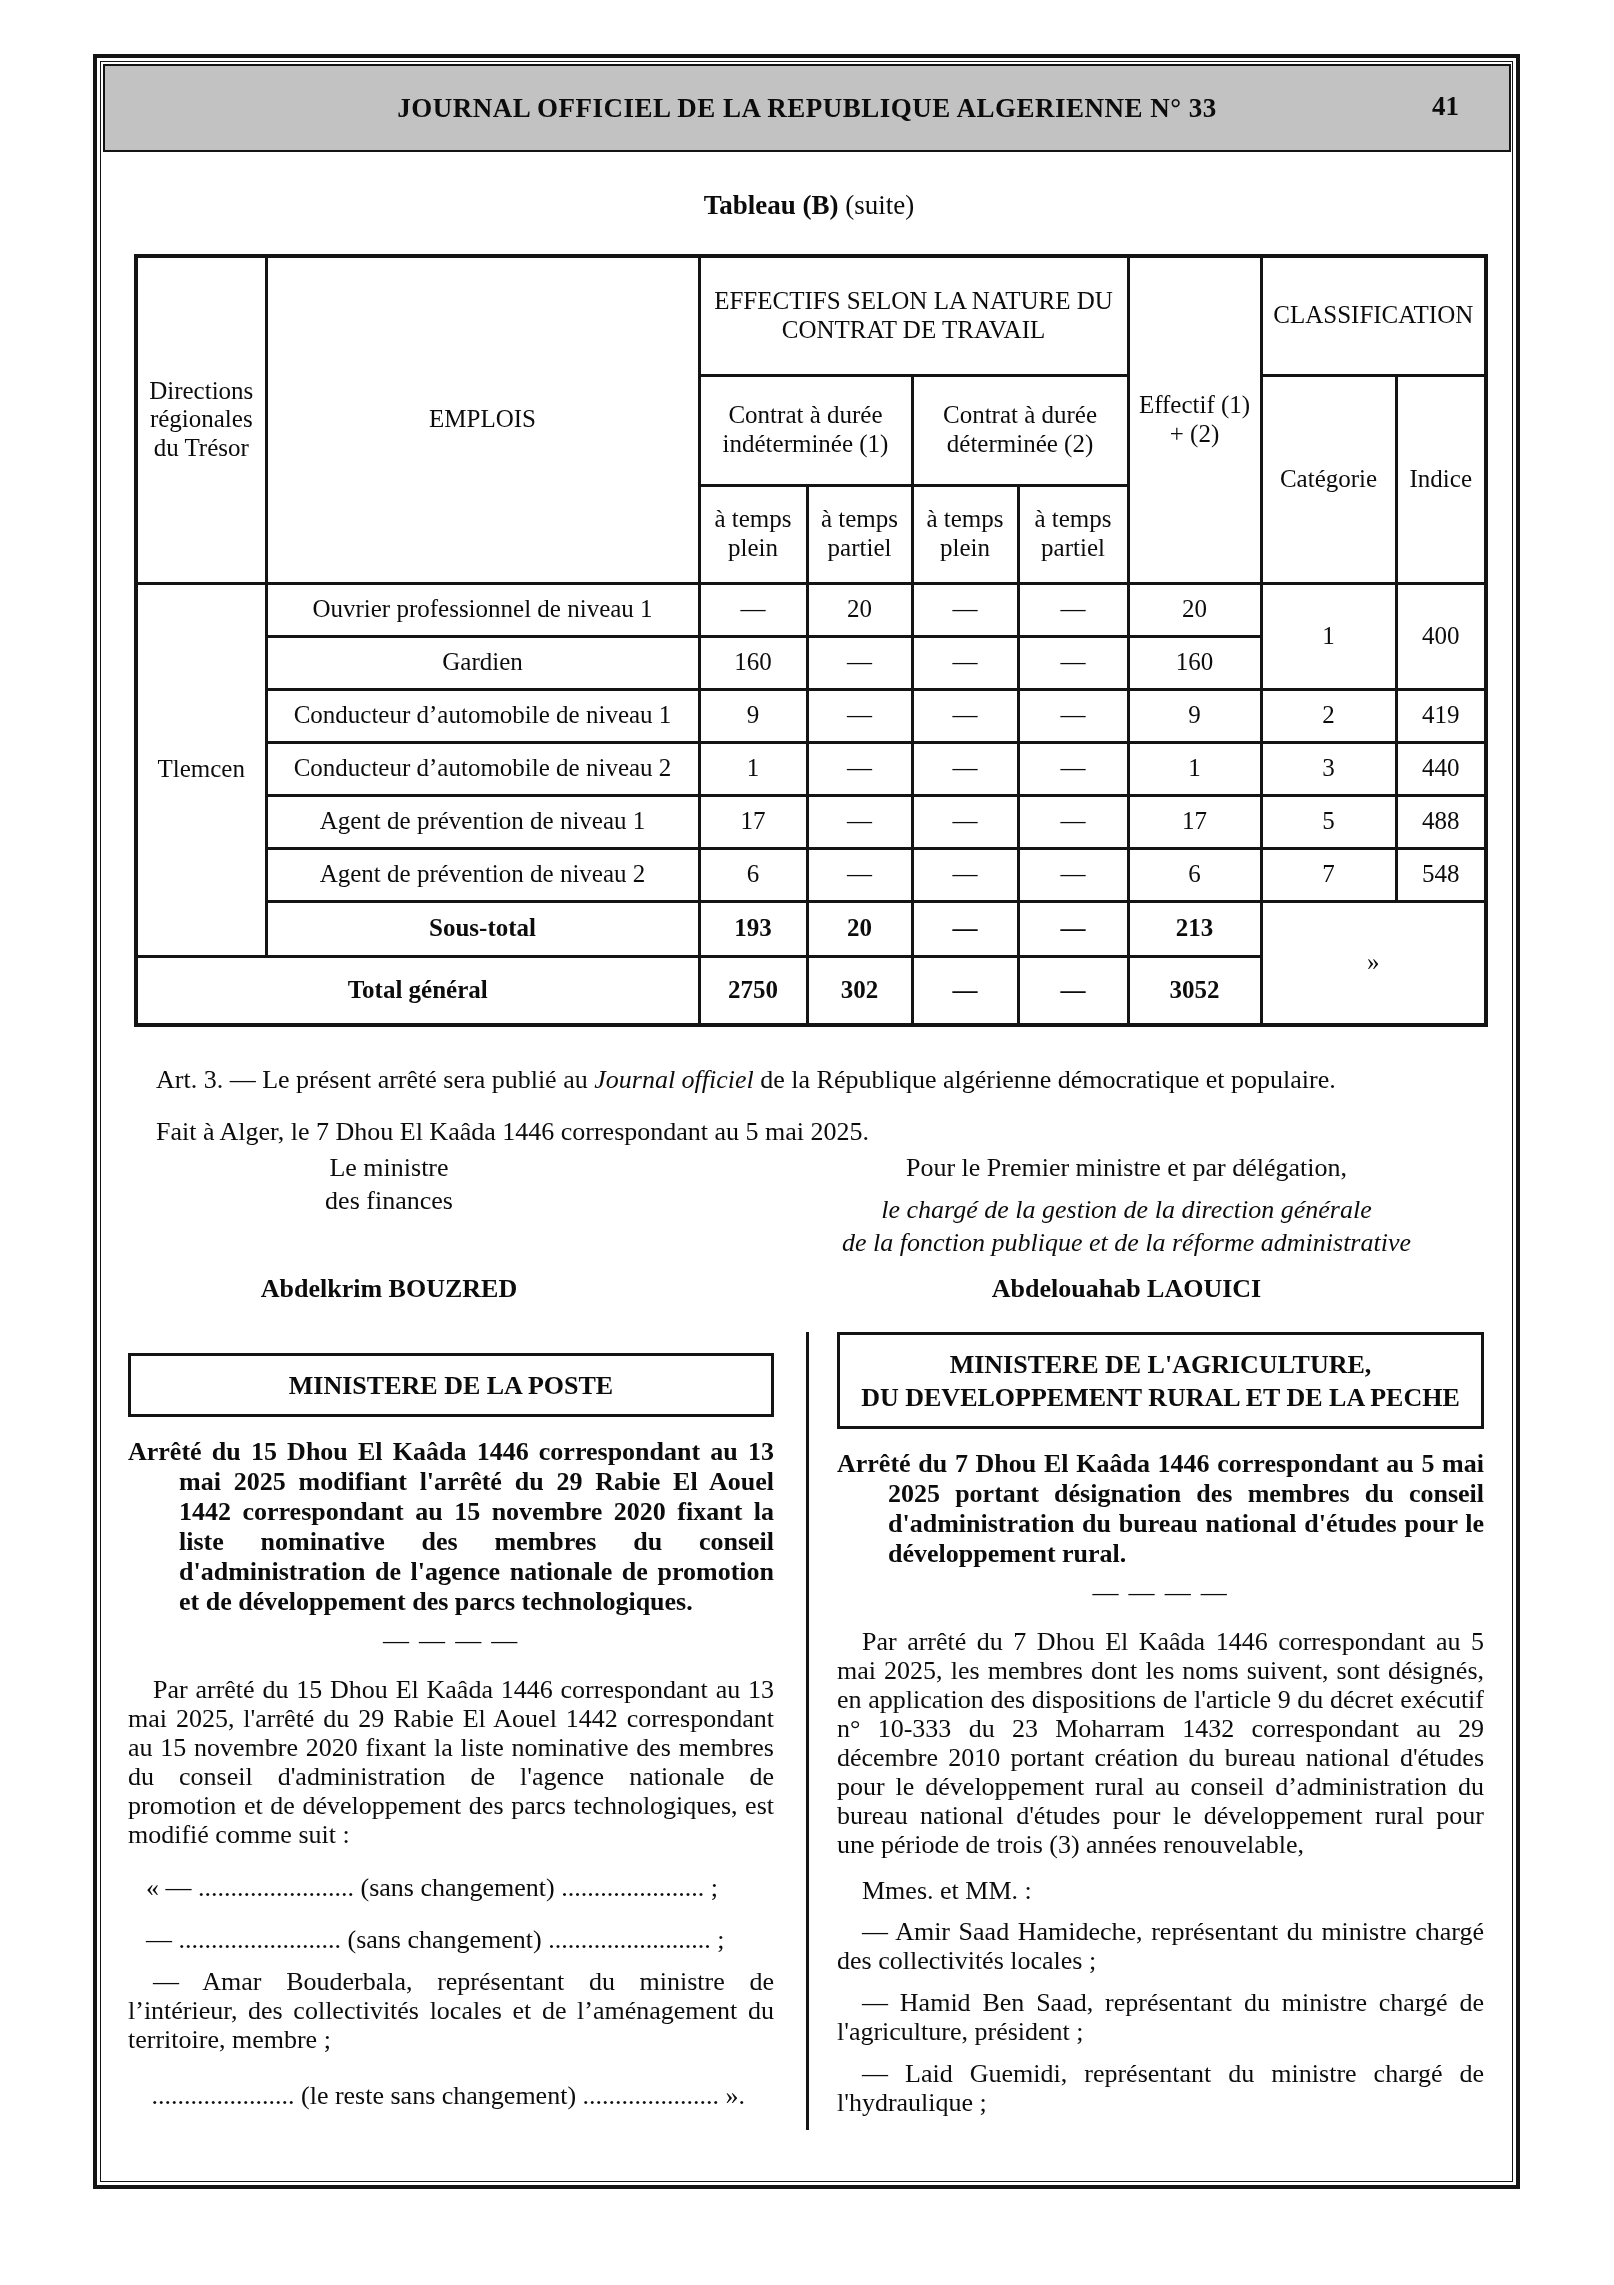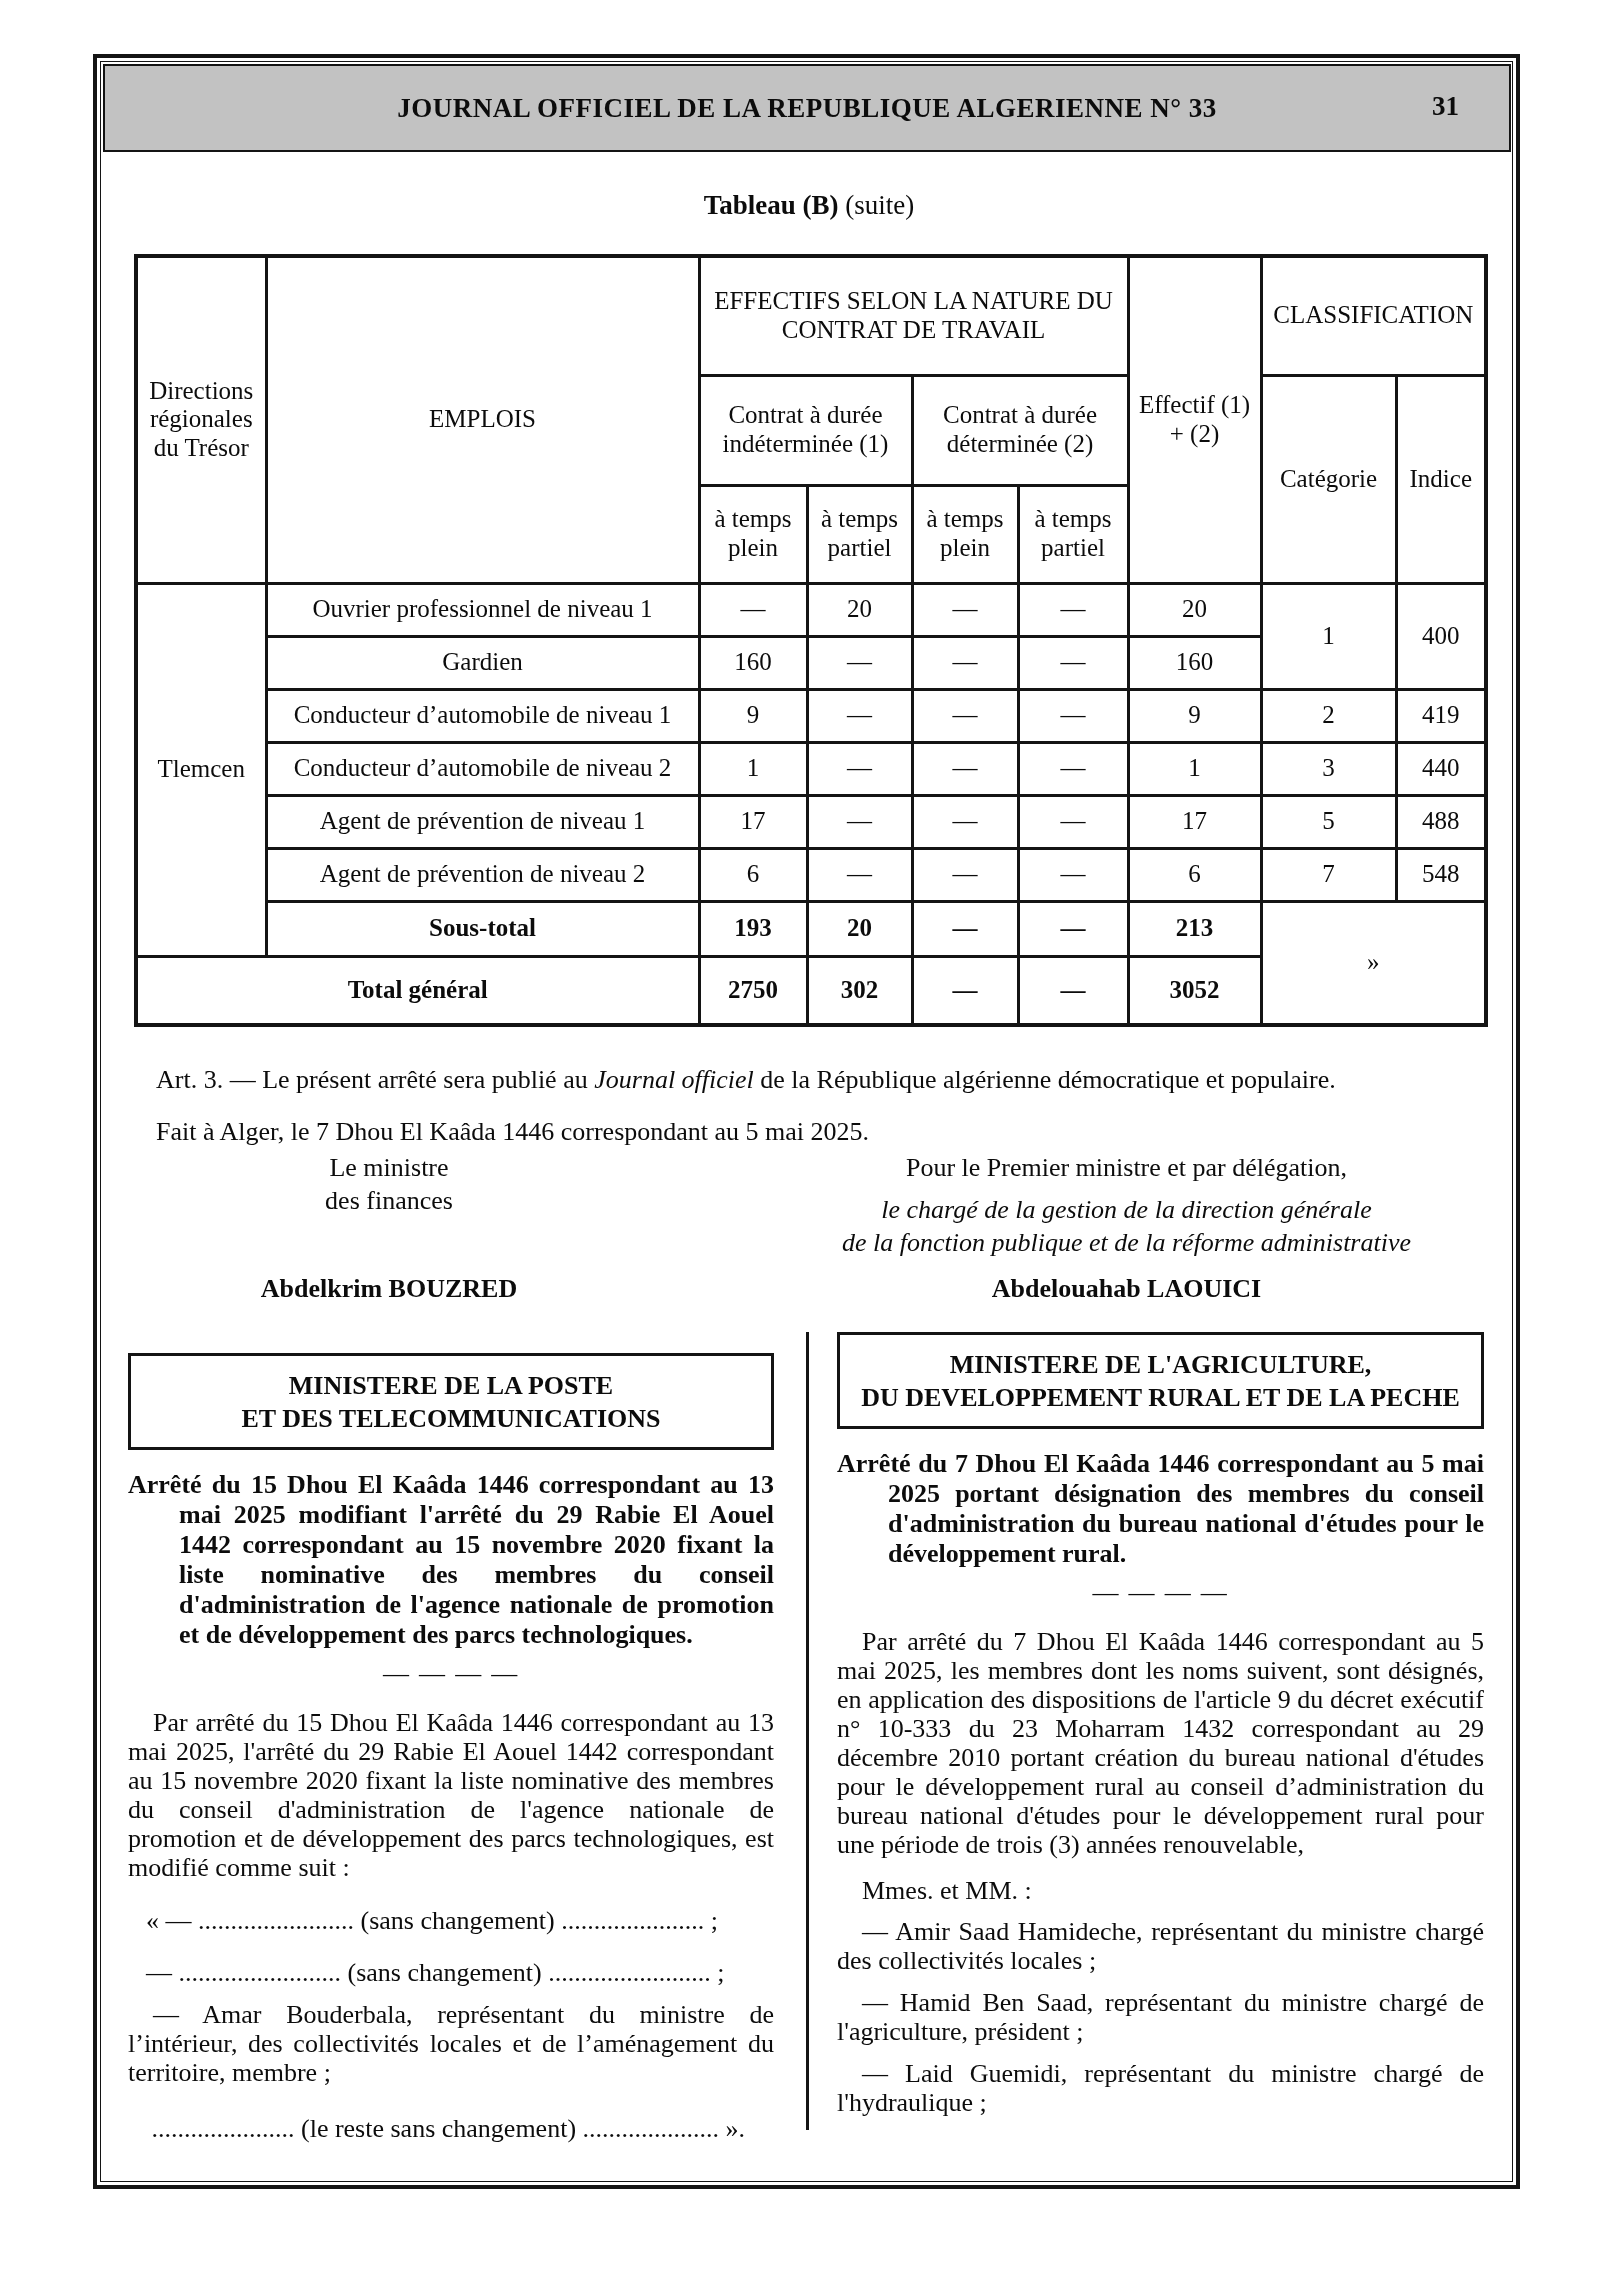--- a/index.html
+++ b/index.html
@@ -56,21 +56,21 @@
 </head>
 <body>
 
 <div class="page">
   <div class="frame">
     <div class="frame-inner"></div>
   </div>
 
   <div class="band">
     <div class="jtitle">JOURNAL OFFICIEL DE LA REPUBLIQUE ALGERIENNE N° 33</div>
-    <div class="pageno">31</div>
+    <div class="pageno">41</div>
   </div>
 
   <div class="tbl-title">
     <b>Tableau (B)</b><span> (suite)</span>
   </div>
 
   <table class="eff">
     <colgroup>
       <col style="width:130px">
         <col style="width:433px">
@@ -199,21 +199,20 @@
       <div>de la fonction publique et de la réforme administrative</div>
     </div>
   </div>
   <div class="sig-right-name">Abdelouahab LAOUICI</div>
 
   <div class="col-divider"></div>
 
   <div class="col col-left">
     <div class="ministry">
       <div>MINISTERE DE LA POSTE</div>
-      <div>ET DES TELECOMMUNICATIONS</div>
     </div>
     <p class="hang">Arrêté du 15 Dhou El Kaâda 1446 correspondant au 13 mai 2025 modifiant l'arrêté du 29 Rabie El Aouel 1442 correspondant au 15 novembre 2020 fixant la liste nominative des membres du conseil d'administration de l'agence nationale de promotion et de développement des parcs technologiques.</p>
     <p class="sep">— — — —</p>
     <p class="para">Par arrêté du 15 Dhou El Kaâda 1446 correspondant au 13 mai 2025, l'arrêté du 29 Rabie El Aouel 1442 correspondant au 15 novembre 2020 fixant la liste nominative des membres du conseil d'administration de l'agence nationale de promotion et de développement des parcs technologiques, est modifié comme suit :</p>
     <p class="qline">« — ........................ (sans changement) ...................... ;</p>
     <p class="qline">— ......................... (sans changement) ......................... ;</p>
     <p class="member">— Amar Bouderbala, représentant du ministre de l’intérieur, des collectivités locales et de l’aménagement du territoire, membre ;</p>
     <p class="closing">...................... (le reste sans changement) ..................... ».</p>
   </div>
 

